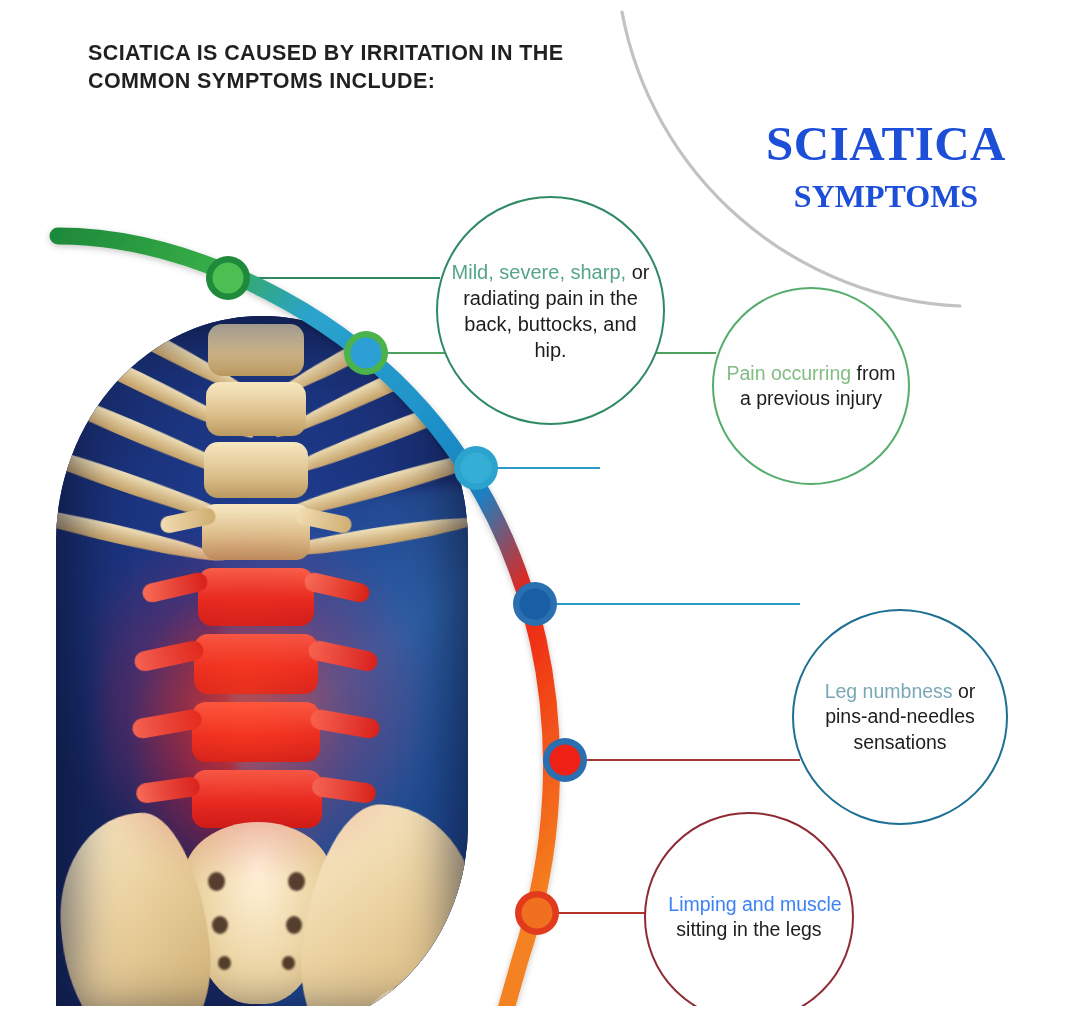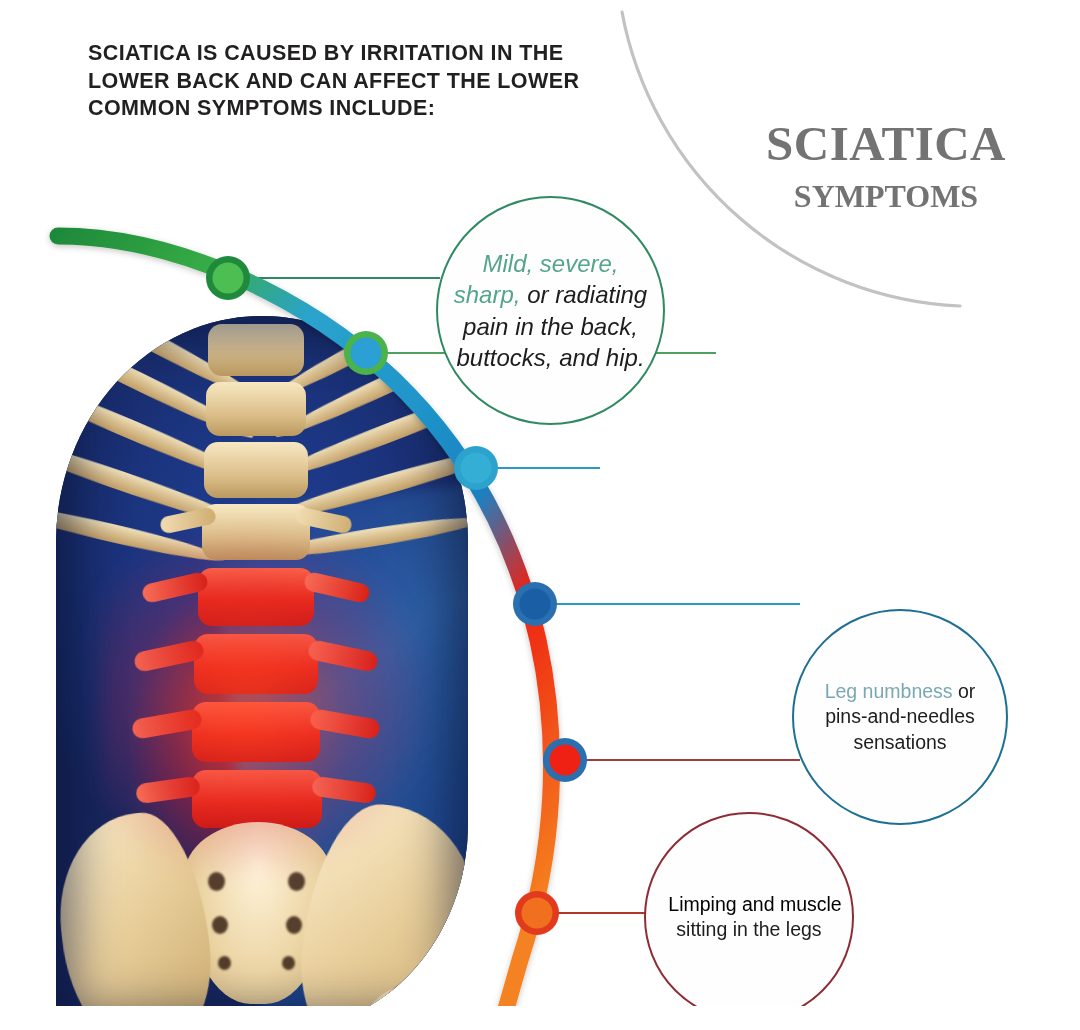--- a/index.html
+++ b/index.html
@@ -15,49 +15,49 @@
     position:absolute;left:88px;top:40px;width:520px;
     font-size:21.5px;line-height:27.5px;font-weight:bold;
     letter-spacing:.4px;color:#211f1f;text-transform:uppercase;
     text-align:justify;
   }
   #intro .lastline{text-align:left;}
 
   
   #title{
     position:absolute;left:700px;top:118px;width:372px;
-    text-align:center;color:#737373;
+    text-align:center;color:#1d4ed8;
     font-family:"Liberation Serif","DejaVu Serif",serif;
     font-weight:bold;font-size:49px;line-height:52px;letter-spacing:.5px;
   }
   #title .l2{letter-spacing:0px;font-size:32px;}
 
   
   svg.layer{position:absolute;left:0;top:0;width:1080px;height:1030px;}
 
   
   .bubble{
     position:absolute;border-radius:50%;background:#fefefe;
     display:flex;align-items:center;justify-content:center;
     box-sizing:border-box;text-align:center;
     color:#1d1d1d;
   }
   .bubble .txt{padding:0 8px;line-height:1.30;}
   .hl{font-weight:400;}
 
-  #b1{left:436px;top:196px;width:229px;height:229px;border:2.4px solid #2f8a63;font-size:24px;font-style:italic;}
+  #b1{left:436px;top:196px;width:229px;height:229px;border:2.4px solid #2f8a63;font-size:20px;}
   #b1 .hl{color:#55a58a;}
   #b2{left:712px;top:287px;width:198px;height:198px;border:2.2px solid #55ad6b;font-size:19.5px;}
   #b2 .hl{color:#83bd83;}
   #b3{left:597px;top:472px;width:193px;height:193px;border:2.2px solid #2c98c4;font-size:19.5px;}
   #b3 .hl{color:#6ab6c9;}
   #b4{left:792px;top:609px;width:216px;height:216px;border:2.2px solid #1d6f93;font-size:19.5px;}
   #b4 .hl{color:#79a8b5;}
   #b5{left:644px;top:812px;width:210px;height:210px;border:2.2px solid #8e2b34;font-size:19.5px;}
-  #b5 .hl{color:#000000;margin-left:12px;}
+  #b5 .hl{color:#3b82f6;margin-left:12px;}
 
   
   #anatomy{
     position:absolute;left:56px;top:316px;width:412px;height:714px;
     overflow:hidden;
     border-top-left-radius:300px 330px;
     border-top-right-radius:300px 330px;
     border-bottom-right-radius:270px 300px;
   }
   #anatomy .bg{
@@ -217,33 +217,35 @@
       <circle cx="565" cy="760" r="15.5" fill="#ee2114"></circle>
     </g>
     <g>
       <circle cx="537" cy="913" r="22" fill="#e23a1c"></circle>
       <circle cx="537" cy="913" r="15.5" fill="#f0701f"></circle>
     </g>
   </svg>
 
   <div id="intro">
     <div>SCIATICA IS CAUSED BY IRRITATION IN THE</div>
-    <div>LOWER BACK AND CAN AFFECT THE LOWER</div>
     <div class="lastline">COMMON SYMPTOMS INCLUDE:</div>
   </div>
 
   <div id="title">
     <div class="l1">SCIATICA</div>
     <div class="l2">SYMPTOMS</div>
   </div>
 
   <div class="bubble" id="b1">
     <div class="txt"><span class="hl">Mild, severe, sharp,</span><span> or radiating pain in the back, buttocks, and hip.</span></div>
   </div>
 
+  <div class="bubble" id="b2">
+    <div class="txt"><span class="hl">Pain occurring</span><span> from a previous injury</span></div>
+  </div>
 
 
   <div class="bubble" id="b4">
     <div class="txt"><span class="hl">Leg numbness</span><span> or pins-and-needles sensations</span></div>
   </div>
 
   <div class="bubble" id="b5">
     <div class="txt"><span class="hl">Limping and muscle</span><span> sitting in the legs</span></div>
   </div>
 

